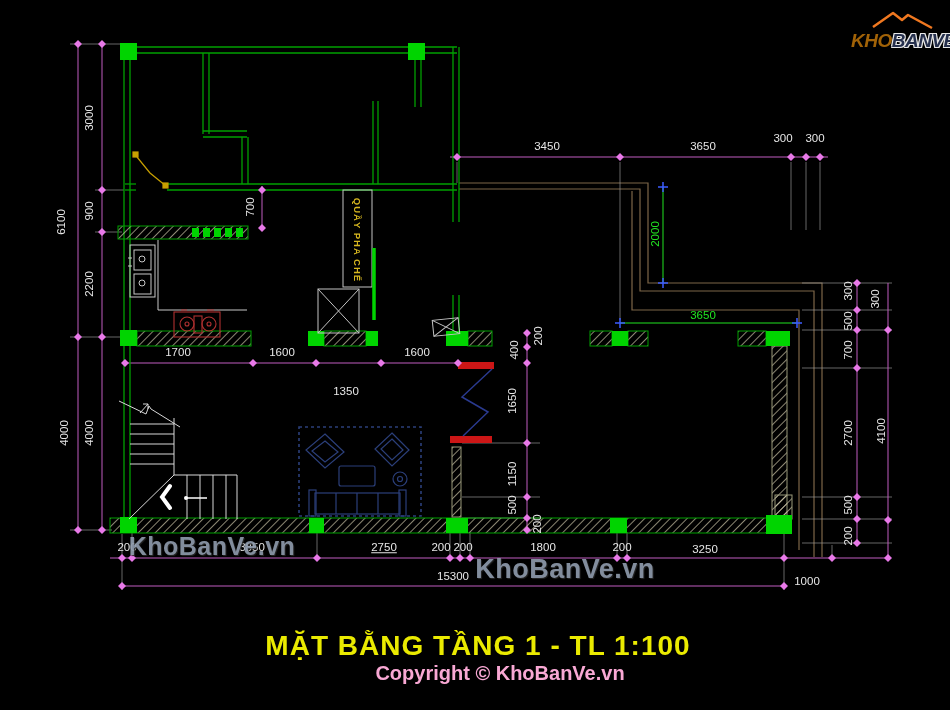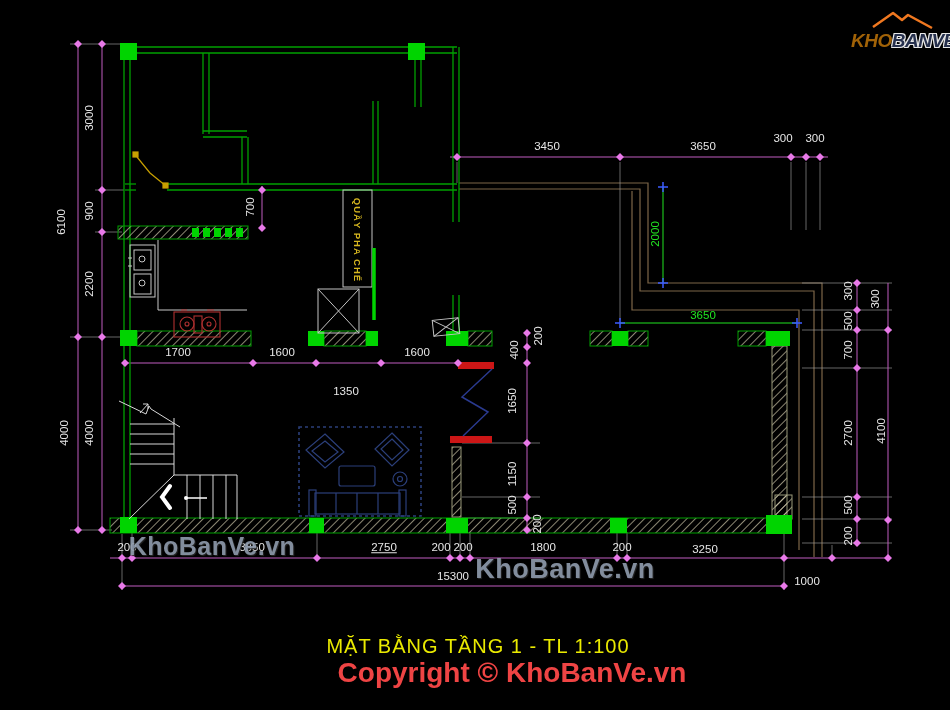--- a/index.html
+++ b/index.html
@@ -9,23 +9,23 @@
   .dim{position:absolute;color:#e6e6e6;font-size:11.5px;white-space:nowrap;
        transform:translate(-50%,-50%);line-height:1;}
   .dim.v{transform:translate(-50%,-50%) rotate(-90deg);}
   .dim.g{color:#21e421;}
   .wm{position:absolute;font-weight:bold;color:#8e9aab;transform:translate(-50%,-50%);
       text-shadow:1px 1px 1px #2a2a2a;letter-spacing:.5px;white-space:nowrap;opacity:.92;}
   .bar-label{position:absolute;left:357px;top:240px;color:#d8b820;font-size:9.5px;
       font-weight:bold;letter-spacing:1px;white-space:nowrap;
       transform:translate(-50%,-50%) rotate(90deg);}
   .title{position:absolute;left:478px;top:646px;transform:translate(-50%,-50%);
-      color:#eaea00;font-size:20px;font-weight:normal;letter-spacing:1px;white-space:nowrap;}
-  .copyright{position:absolute;left:512px;top:673px;transform:translate(-50%,-50%);
-      color:#ef4444;font-size:28px;font-weight:bold;white-space:nowrap;}
+      color:#eaea00;font-size:28px;font-weight:bold;letter-spacing:1px;white-space:nowrap;}
+  .copyright{position:absolute;left:500px;top:673px;transform:translate(-50%,-50%);
+      color:#f9a8d4;font-size:20px;font-weight:bold;white-space:nowrap;}
   .logo{position:absolute;left:851px;top:8px;width:95px;height:50px;font-style:italic;}
   .logo .txt{position:absolute;left:0;top:22px;width:95px;text-align:center;
       font-size:19px;font-weight:900;white-space:nowrap;letter-spacing:-0.5px;}
   .logo .kho{color:#a16207;}
   .logo .banve{color:#26304d;
       text-shadow:-1px -1px 0 #e8e8e8,1px -1px 0 #e8e8e8,-1px 1px 0 #e8e8e8,1px 1px 0 #e8e8e8;}
 </style>
 </head>
 <body>
 

